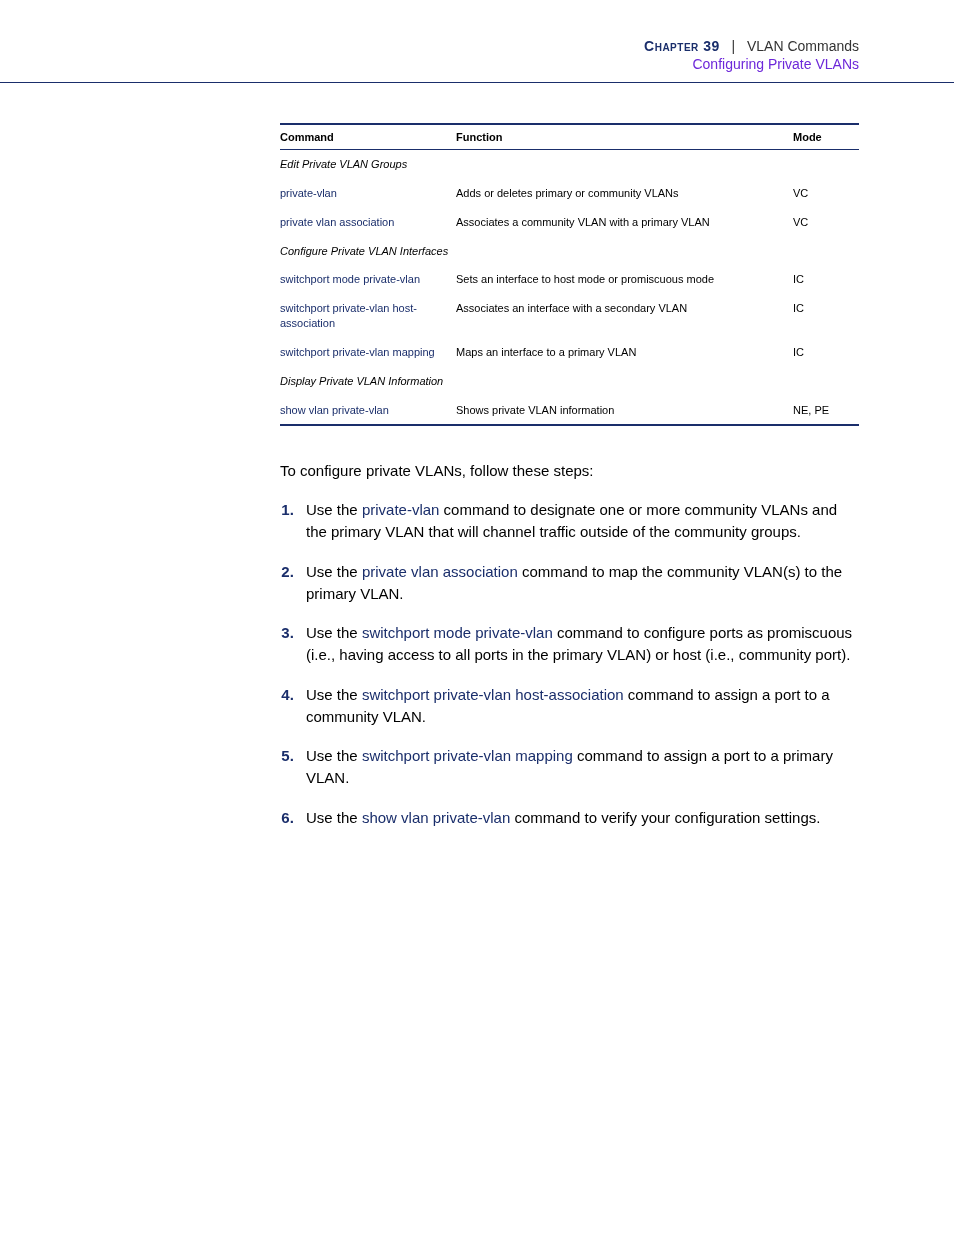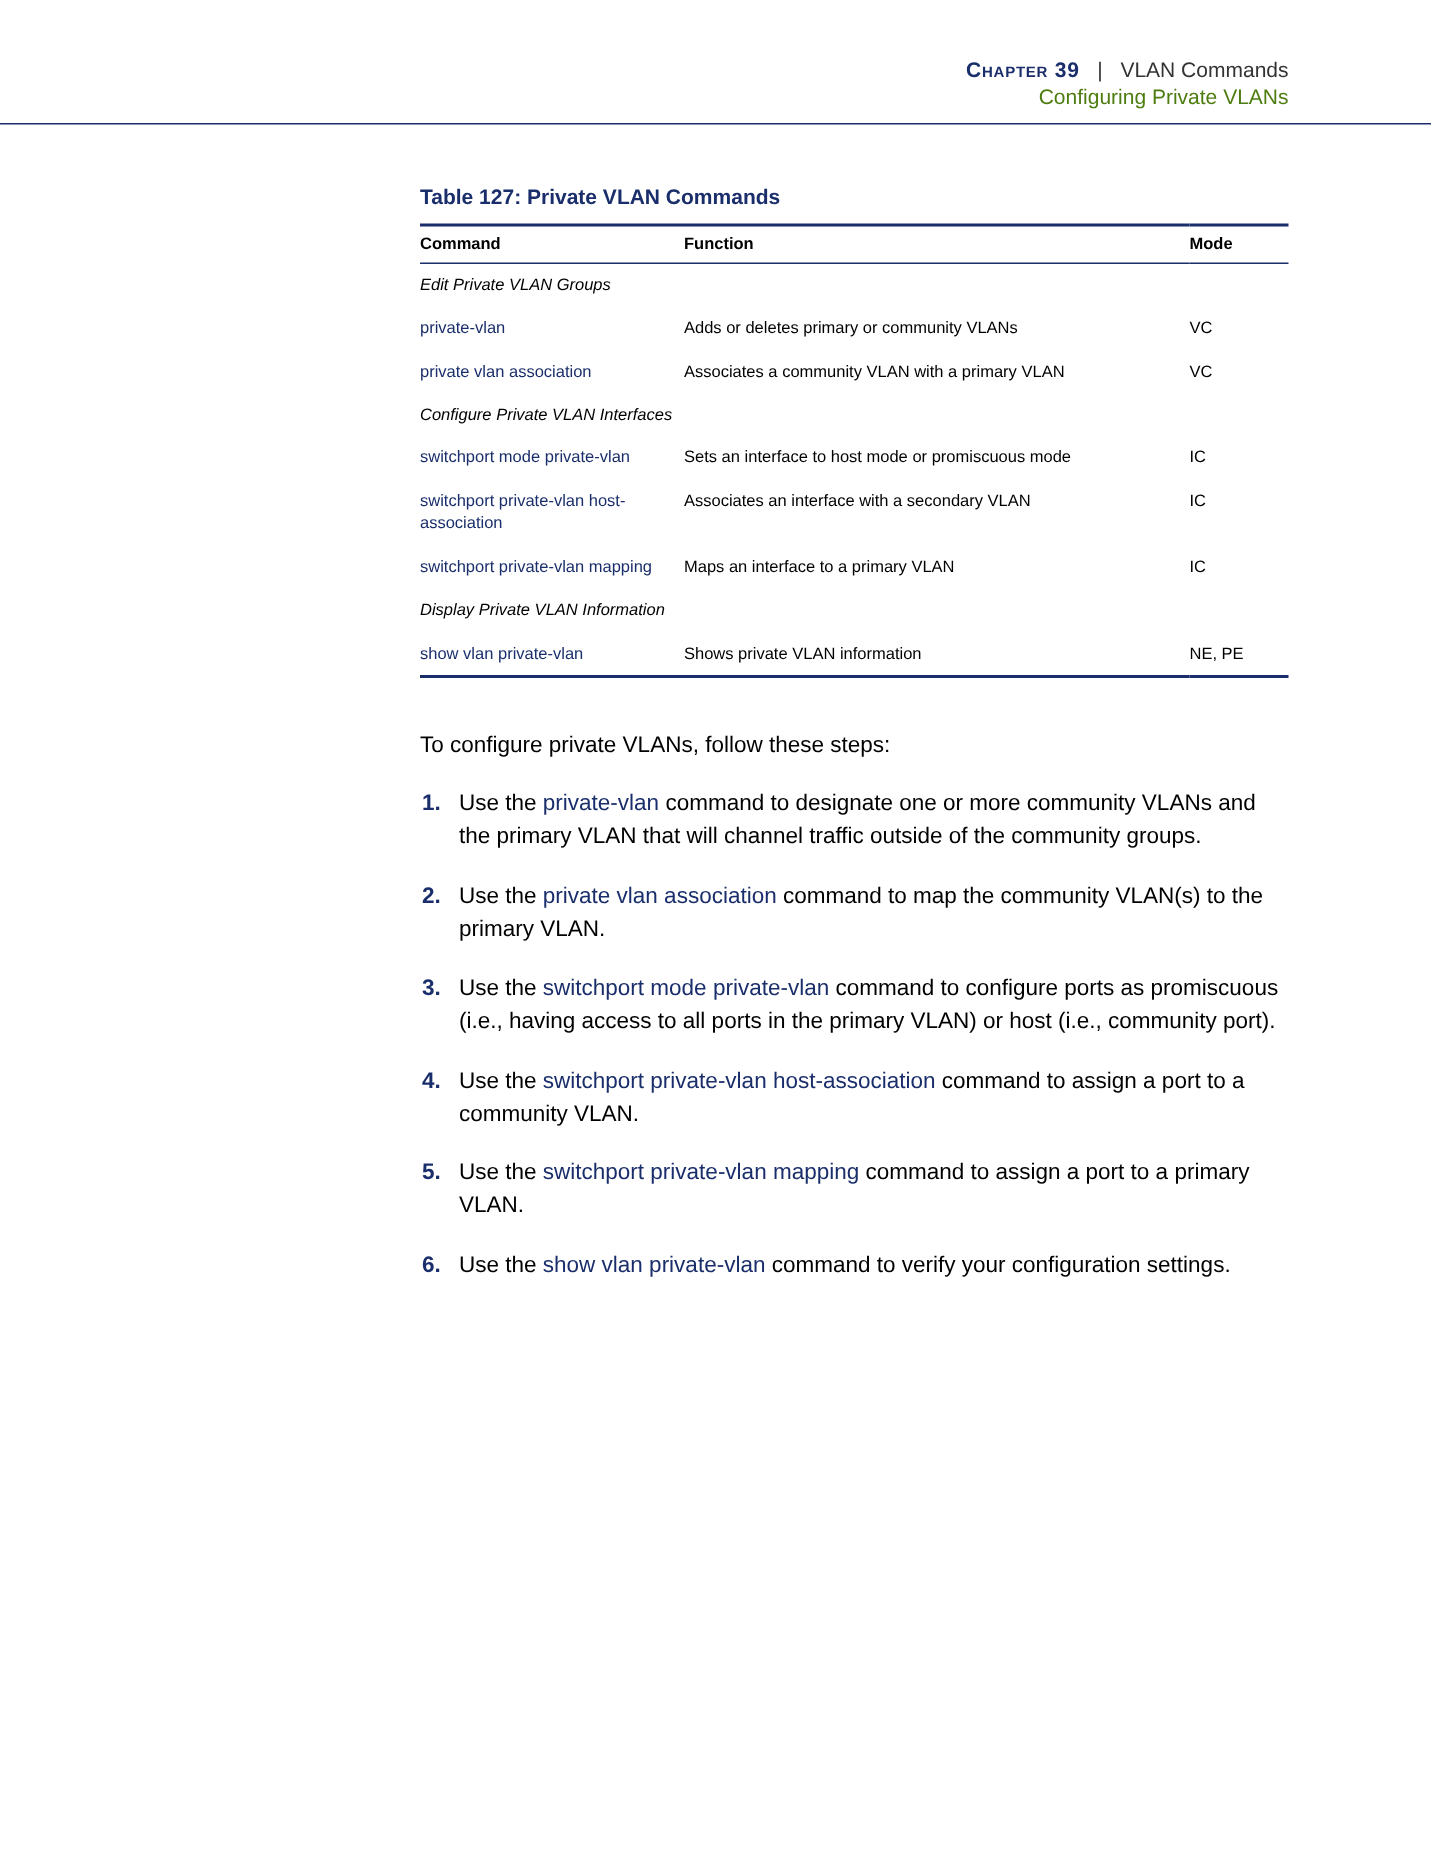--- a/index.html
+++ b/index.html
@@ -30,21 +30,21 @@
   }
   .divider-bar {
     color: #333;
     margin: 0 4px;
   }
   .chapter-title {
     color: #333;
   }
   .header-line2 {
     font-size: 14px;
-    color: #4d7c0f;
+    color: #6d28d9;
     margin-top: 2px;
   }
   .hr {
     border: none;
     border-top: 1.5px solid #1a2e6b;
     margin: 10px 0 0 0;
   }
   .content {
     padding: 40px 95px 0 280px;
   }
@@ -131,21 +131,20 @@
       <span class="divider-bar">&nbsp;|&nbsp;</span>
       <span class="chapter-title">VLAN Commands</span>
     </div>
     <div class="header-line2">Configuring Private VLANs</div>
   </div>
 
   <hr class="hr">
 
   <div class="content">
 
-    <div class="table-title">Table 127: Private VLAN Commands</div>
 
     <table class="cmd">
       <thead>
         <tr>
           <th class="col-cmd">Command</th>
           <th class="col-func">Function</th>
           <th class="col-mode">Mode</th>
         </tr>
       </thead>
       <tbody>

